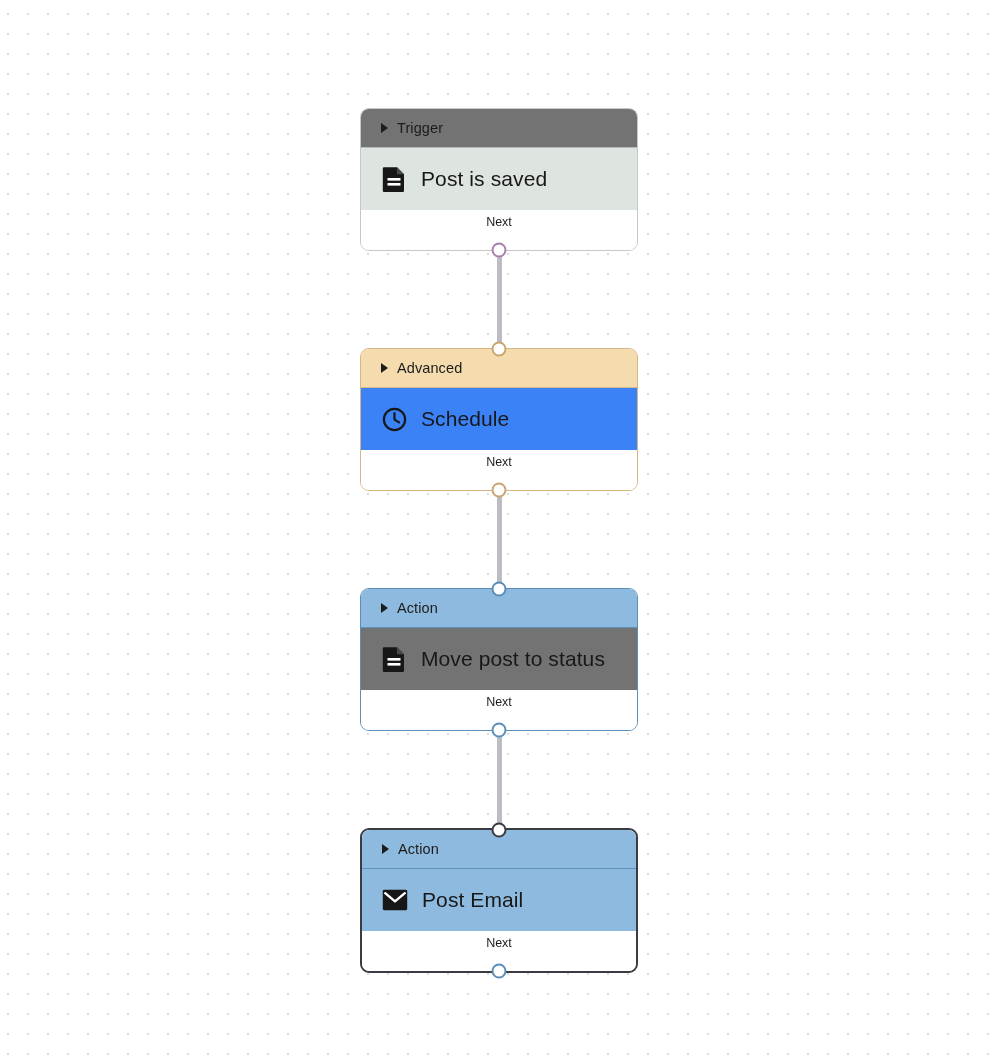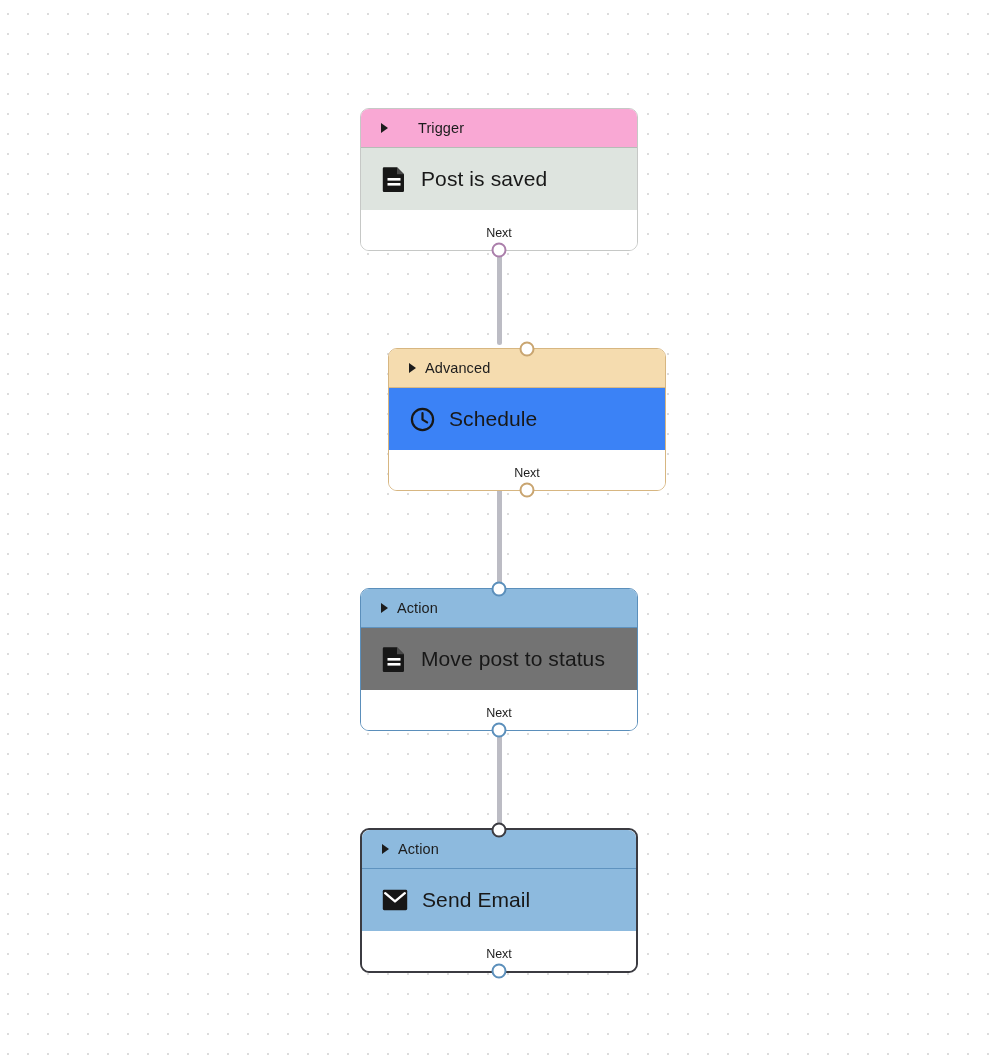--- a/index.html
+++ b/index.html
@@ -97,21 +97,21 @@
     white-space: nowrap;
     text-align: center;
   }
 
   .node-footer {
     height: 40px;
     background-color: #ffffff;
     border-bottom-left-radius: 8px;
     border-bottom-right-radius: 8px;
     display: flex;
-    align-items: center;
+    align-items: flex-start;
     justify-content: center;
     padding-top: 5px;
     box-sizing: border-box;
   }
   .footer-label {
     font-size: 12.5px;
     color: #1d1d1d;
   }
 
   
@@ -136,27 +136,27 @@
     height: 15px;
     box-sizing: border-box;
     border-radius: 50%;
     background-color: #ffffff;
     z-index: 6;
   }
 
   
   
   .theme-trigger { border: 1px solid #c6c8c6; }
-  .theme-trigger .node-header { background-color: #f9a8d4; gap: 21px; }
+  .theme-trigger .node-header { background-color: #737373; }
   .theme-trigger .node-divider { background-color: #b6bcb7; }
   .theme-trigger .node-body   { background-color: #dee4df; }
   .theme-trigger .port, .theme-trigger .port-top { border: 2px solid #ab7fab; }
 
   
-  .theme-advanced { border: 1px solid #d7b681; margin-left: 28px; }
+  .theme-advanced { border: 1px solid #d7b681; }
   .theme-advanced .node-header { background-color: #f5dcaf; }
   .theme-advanced .node-divider { background-color: #d9b985; }
   .theme-advanced .node-body   { background-color: #3b82f6; }
   .theme-advanced .port, .theme-advanced .port-top { border: 2px solid #c9a570; }
 
   
   .theme-action { border: 1px solid #5b8fbb; }
   .theme-action .node-header { background-color: #8dbade; }
   .theme-action .node-divider { background-color: #5f93bf; }
   .theme-action .node-body   { background-color: #737373; }
@@ -257,21 +257,21 @@
       <span>Action</span>
     </div>
     <div class="node-divider"></div>
     <div class="node-body">
       <span class="node-icon">
         <svg width="26" height="22" viewBox="0 0 26 22" aria-hidden="true">
           <rect x="0.8" y="0.8" width="24.4" height="20.4" rx="1.4" fill="#171717"></rect>
           <path d="M3.2 4.2 L13 12.4 L22.8 4.2" fill="none" stroke="#ffffff" stroke-width="2.4" stroke-linecap="round" stroke-linejoin="round"></path>
         </svg>
       </span>
-      <span class="node-title">Send Email</span>
+      <span class="node-title">Post Email</span>
     </div>
     <div class="node-footer">
       <span class="footer-label">Next</span>
     </div>
     <div class="port"></div>
   </div>
 
 </div>
 
 </body></html>

